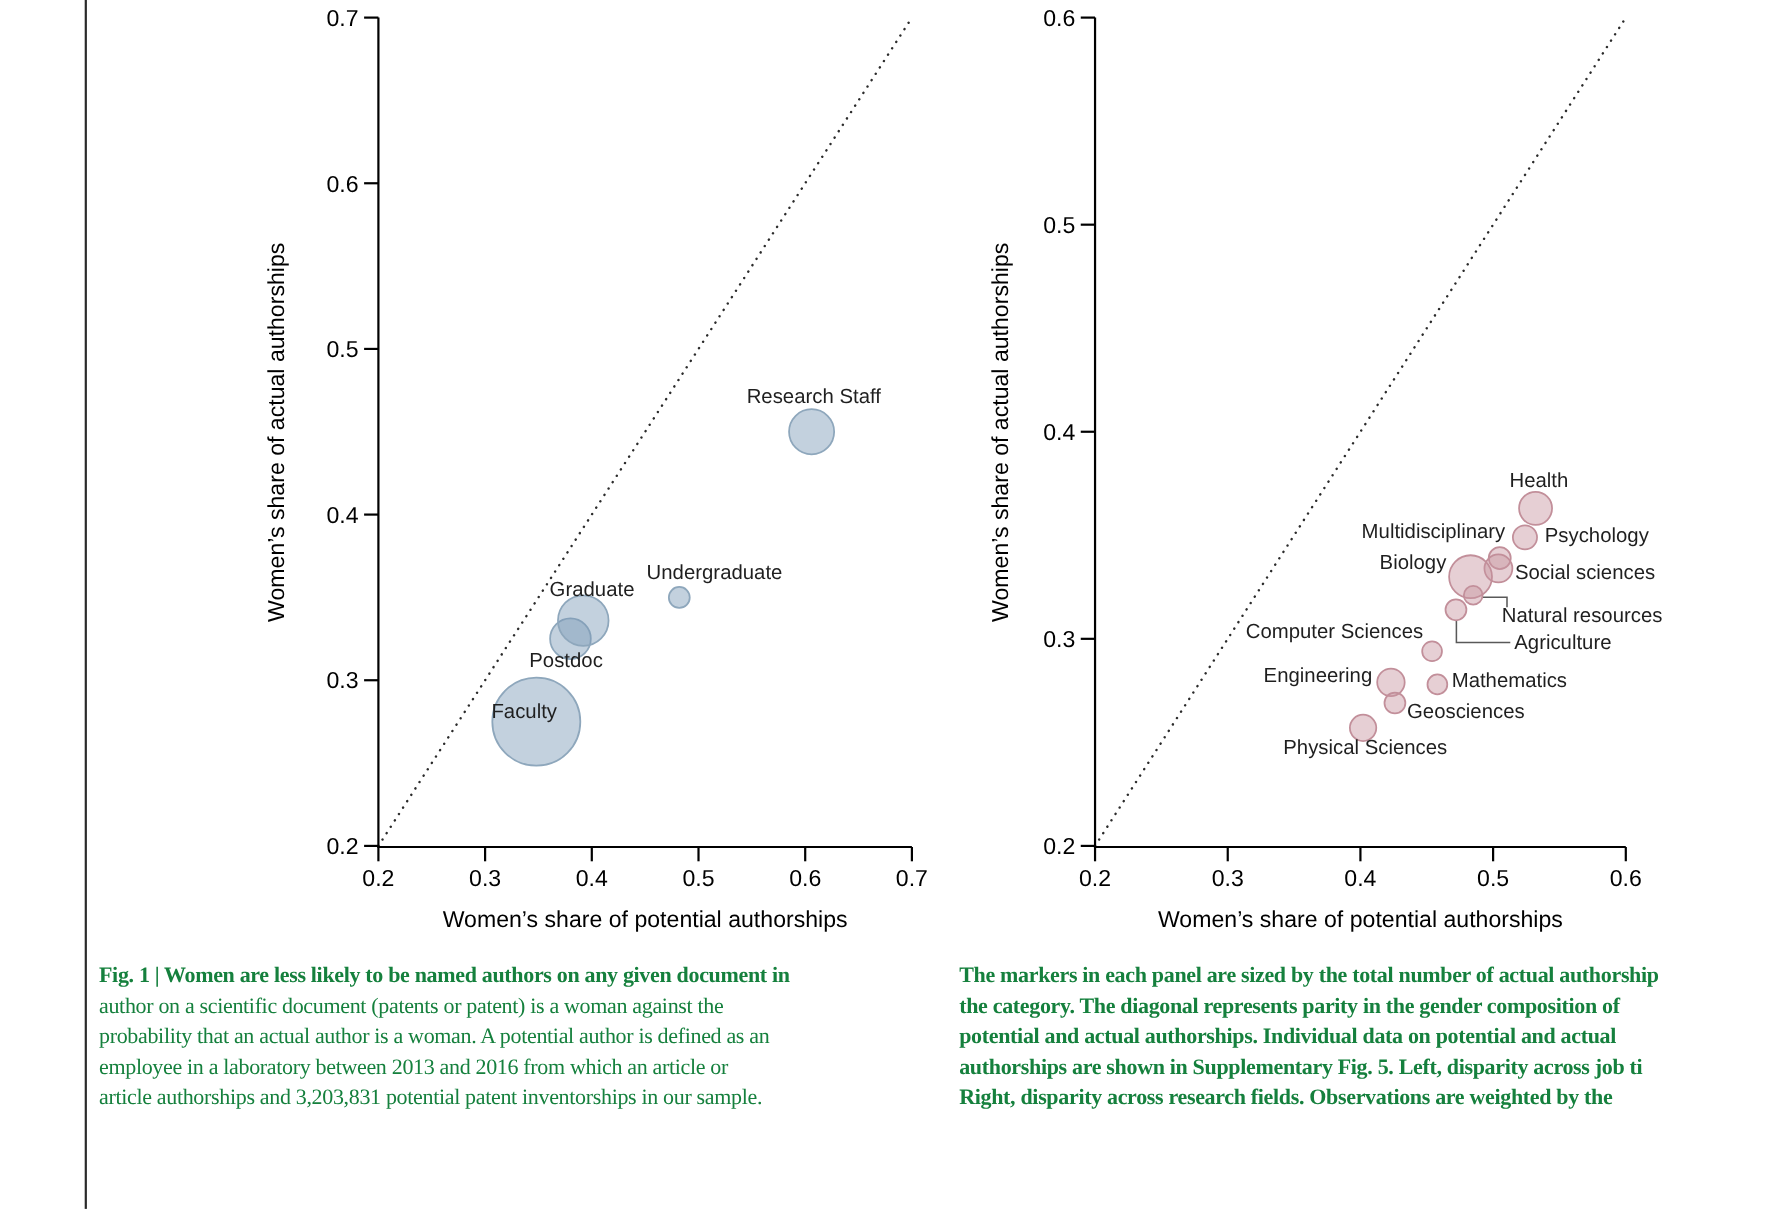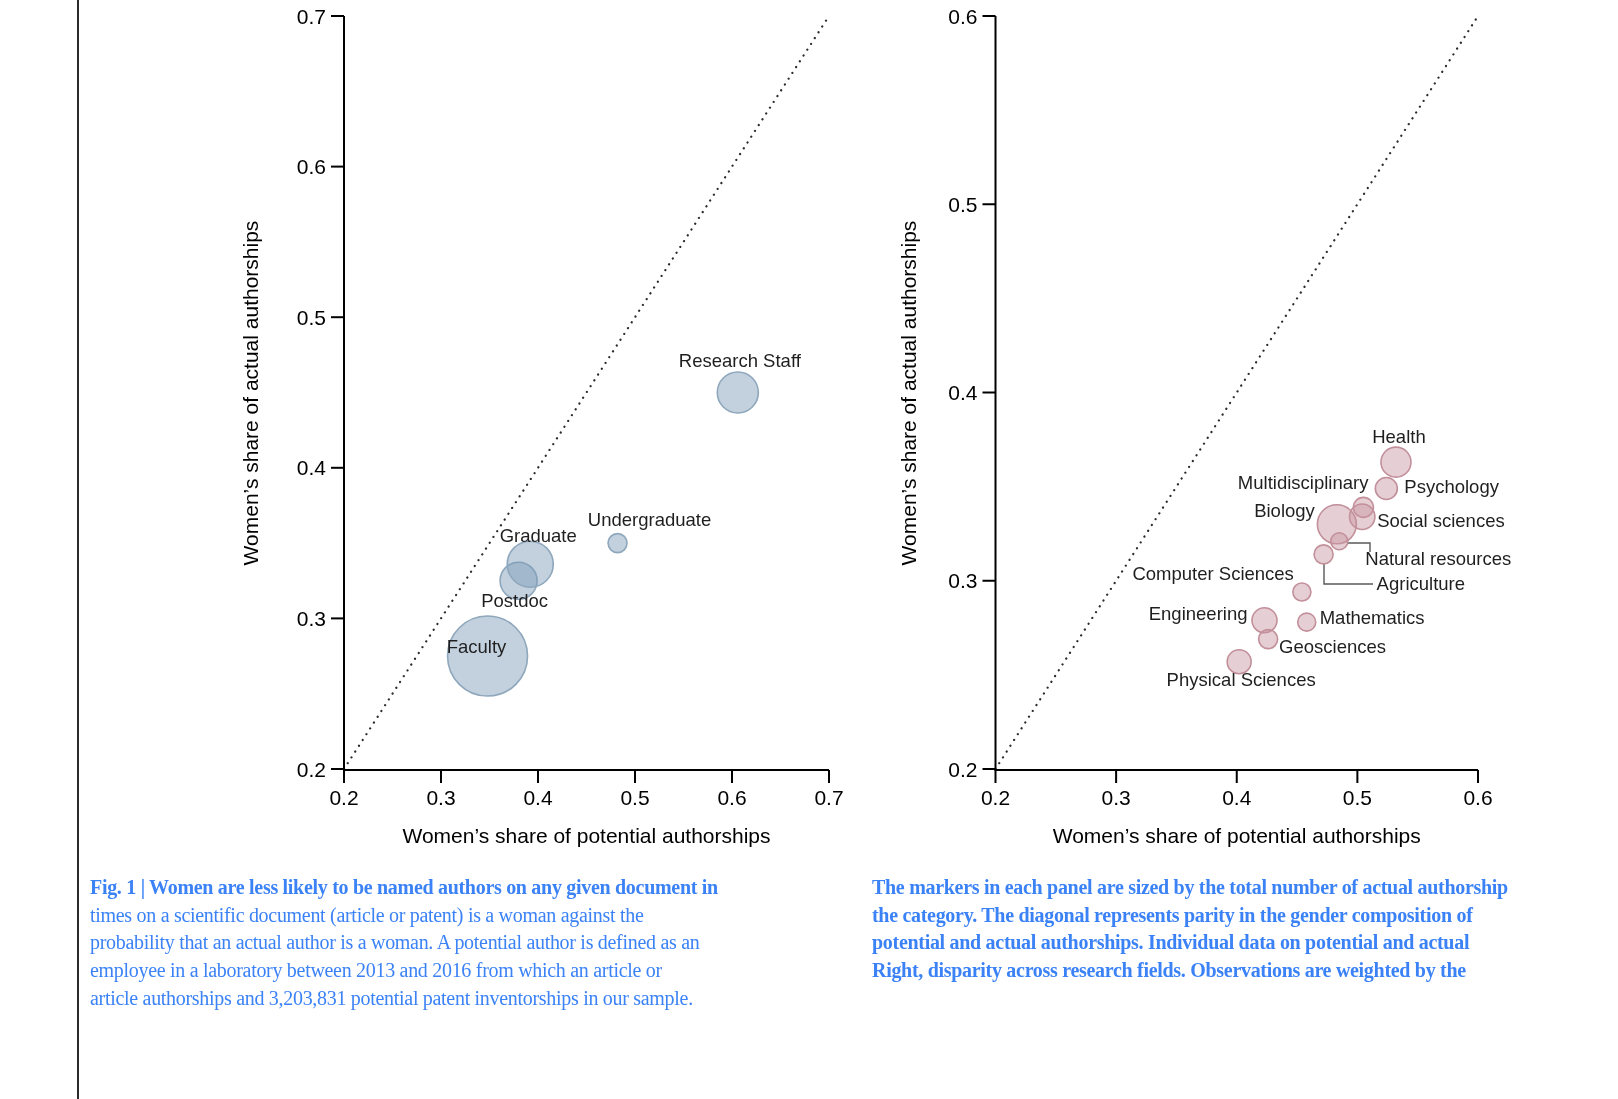--- a/index.html
+++ b/index.html
@@ -16,21 +16,21 @@
   }
   .axis-title{
     font-family:"Liberation Sans",sans-serif;font-size:21px;fill:#000000;
   }
   .pt-label{
     font-family:"Liberation Sans",sans-serif;font-size:18.5px;fill:#1f1f1f;
   }
   .caption{
     position:absolute;top:874px;
     font-family:"Liberation Serif",serif;font-size:20px;line-height:27.7px;
-    color:#3b82f6;letter-spacing:-0.3px;white-space:nowrap;
+    color:#15803d;letter-spacing:-0.3px;white-space:nowrap;
   }
   .caption-left{left:90px;width:748px;}
   .caption-right{left:872px;width:734px;font-weight:bold;}
   .cap-line b{font-weight:bold;}
 </style>
 </head>
 <body>
 
 <div class="page-rule"></div>
 
@@ -124,23 +124,24 @@
       <text x="977.5" y="211.75" text-anchor="end" class="tick-label">0.5</text>
       <line x1="982.5" y1="16" x2="995.5" y2="16" stroke="#000" stroke-width="2"></line>
       <text x="977.5" y="23.5" text-anchor="end" class="tick-label">0.6</text>
       <text x="1236.75" y="843" text-anchor="middle" class="axis-title">Women’s share of potential authorships</text>
       <text x="916" y="393" text-anchor="middle" class="axis-title" transform="rotate(-90 916 393)">Women’s share of actual authorships</text>
     </g>
   </svg>
 
 <div class="caption caption-left" id="caption-left">
     <div class="cap-line"><b>Fig. 1 | Women are less likely to be named authors on any given document in</b></div>
-    <div class="cap-line">times on a scientific document (article or patent) is a woman against the</div>
+    <div class="cap-line">author on a scientific document (patents or patent) is a woman against the</div>
     <div class="cap-line">probability that an actual author is a woman. A potential author is defined as an</div>
     <div class="cap-line">employee in a laboratory between 2013 and 2016 from which an article or</div>
     <div class="cap-line">article authorships and 3,203,831 potential patent inventorships in our sample.</div>
   </div>
 <div class="caption caption-right" id="caption-right">
     <div class="cap-line">The markers in each panel are sized by the total number of actual authorship</div>
     <div class="cap-line">the category. The diagonal represents parity in the gender composition of</div>
     <div class="cap-line">potential and actual authorships. Individual data on potential and actual</div>
+    <div class="cap-line">authorships are shown in Supplementary Fig. 5. Left, disparity across job ti</div>
     <div class="cap-line">Right, disparity across research fields. Observations are weighted by the</div>
   </div>
 
 </body></html>

